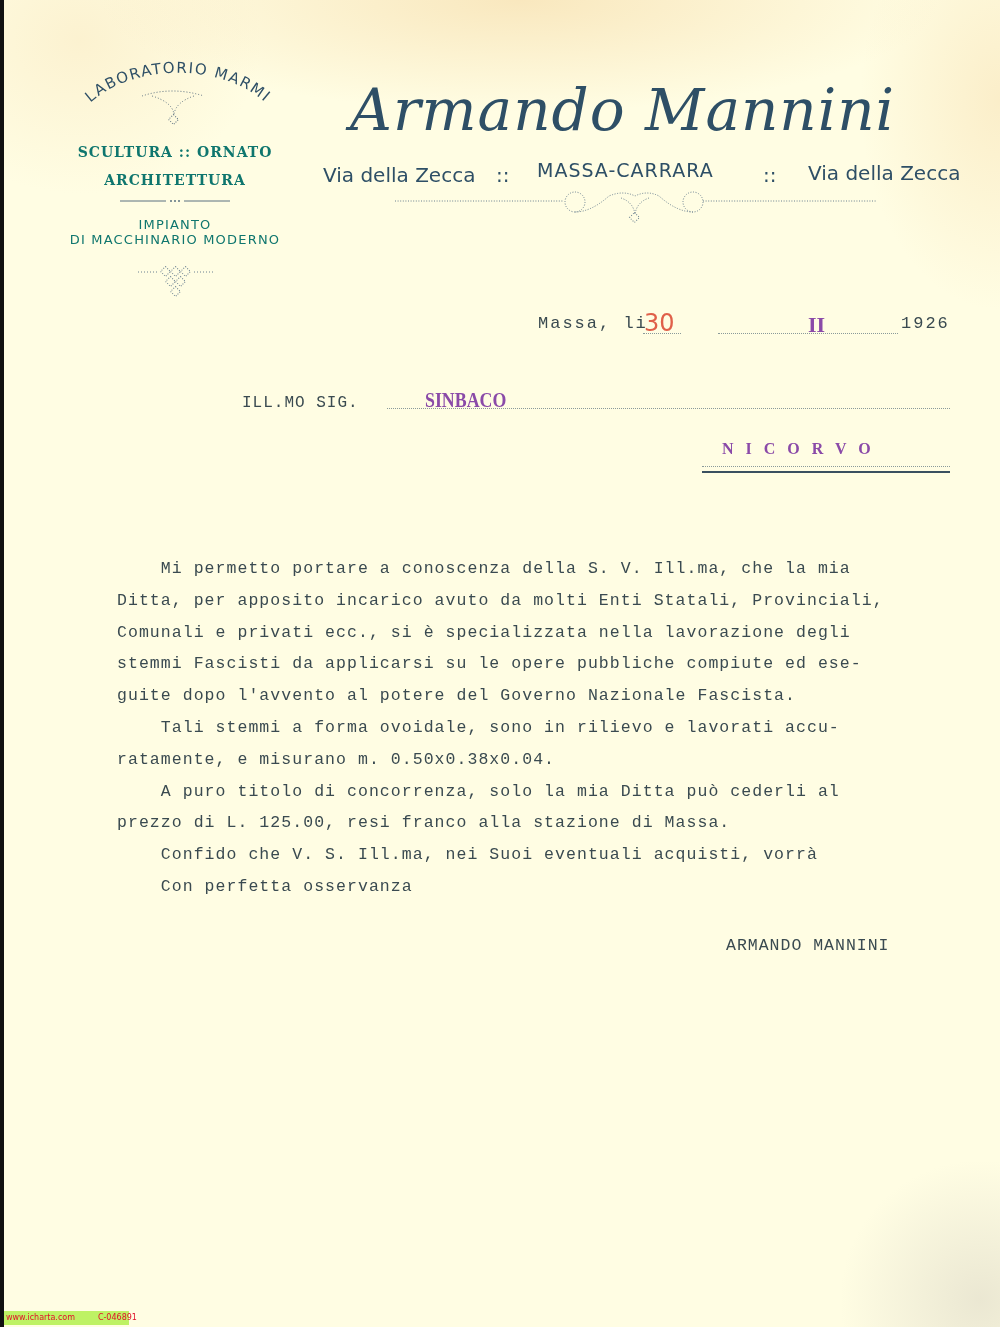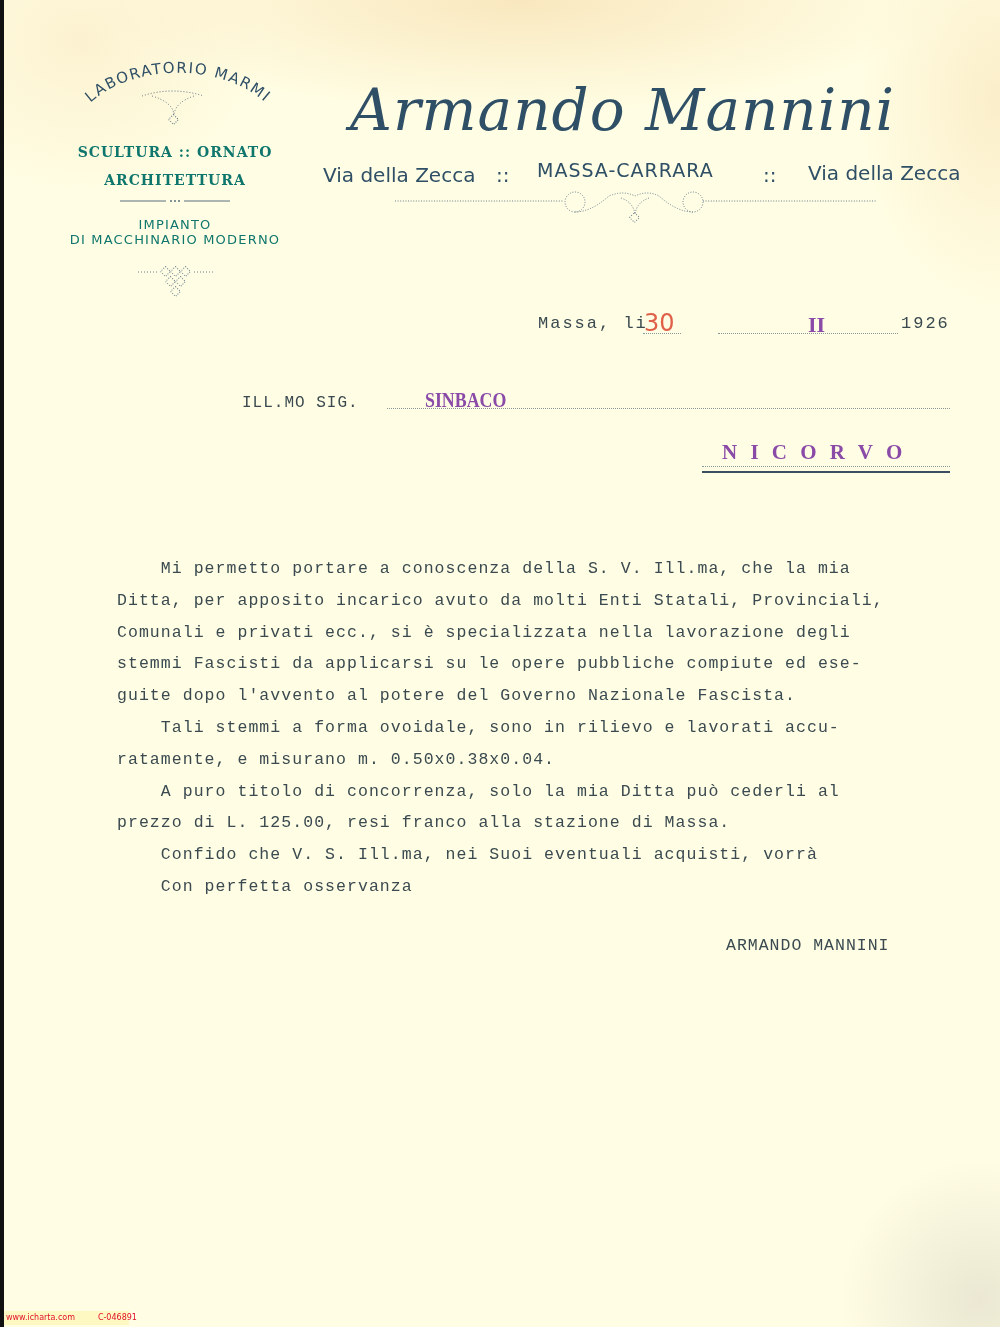--- a/index.html
+++ b/index.html
@@ -48,21 +48,21 @@
 
     .body-text {
       position: absolute; left: 117px; top: 553px; width: 840px;
       font-family: "Liberation Mono", monospace; font-size: 16.5px;
       color: #3a4a50; line-height: 31.8px; letter-spacing: 1.05px;
     }
     .body-text .ln { white-space: pre; display: block; }
 
     .watermark {
       position: absolute; left: 4px; top: 1311px; height: 14px; width: 123px;
-      background: #fef9c3; color: #e0102a; font-family: "DejaVu Sans", sans-serif;
+      background: #bef264; color: #e0102a; font-family: "DejaVu Sans", sans-serif;
       font-size: 8px; line-height: 14px; padding-left: 2px; white-space: pre;
     }
   </style>
 </head>
 <body>
 
 <div class="paper"></div>
 <div class="left-edge"></div>
 
 <svg class="arc-svg" width="230" height="80" viewBox="0 0 230 80">
@@ -124,21 +124,21 @@
 <div class="date-line tw" style="left:538px;">Massa, li</div>
 <div class="abs red" style="left:644px;top:309px;font-size:24px;">30</div>
 <div class="dotted" style="left:643px;top:333px;width:38px;"></div>
 <div class="dotted" style="left:718px;top:333px;width:180px;"></div>
 <div class="abs violet" style="left:808px;top:312px;font-size:22px;">II</div>
 <div class="date-line tw" style="left:901px;">1926</div>
 
 <div class="abs tw" style="left:242px;top:394px;font-size:16px;letter-spacing:1px;font-family:'Liberation Mono',monospace;">ILL.MO SIG.</div>
 <div class="dotted" style="left:387px;top:408px;width:563px;"></div>
 <div class="abs violet" style="left:425px;top:388px;font-size:21px;font-weight:bold;transform:scaleX(0.85);transform-origin:left;">SINBACO</div>
-<div class="abs violet" style="left:722px;top:440px;font-size:21px;white-space:pre;letter-spacing:4px;">N I C O R V O</div>
+<div class="abs violet" style="left:722px;top:440px;font-size:16px;white-space:pre;letter-spacing:4px;">N I C O R V O</div>
 <div class="dotted" style="left:702px;top:466px;width:248px;"></div>
 <div class="abs" style="left:702px;top:471px;width:248px;height:0;border-bottom:2px solid #3a5060;"></div>
 
 <div class="body-text">
   <span class="ln">    Mi permetto portare a conoscenza della S. V. Ill.ma, che la mia</span>
   <span class="ln">Ditta, per apposito incarico avuto da molti Enti Statali, Provinciali,</span>
   <span class="ln">Comunali e privati ecc., si è specializzata nella lavorazione degli</span>
   <span class="ln">stemmi Fascisti da applicarsi su le opere pubbliche compiute ed ese-</span>
   <span class="ln">guite dopo l'avvento al potere del Governo Nazionale Fascista.</span>
   <span class="ln">    Tali stemmi a forma ovoidale, sono in rilievo e lavorati accu-</span>

